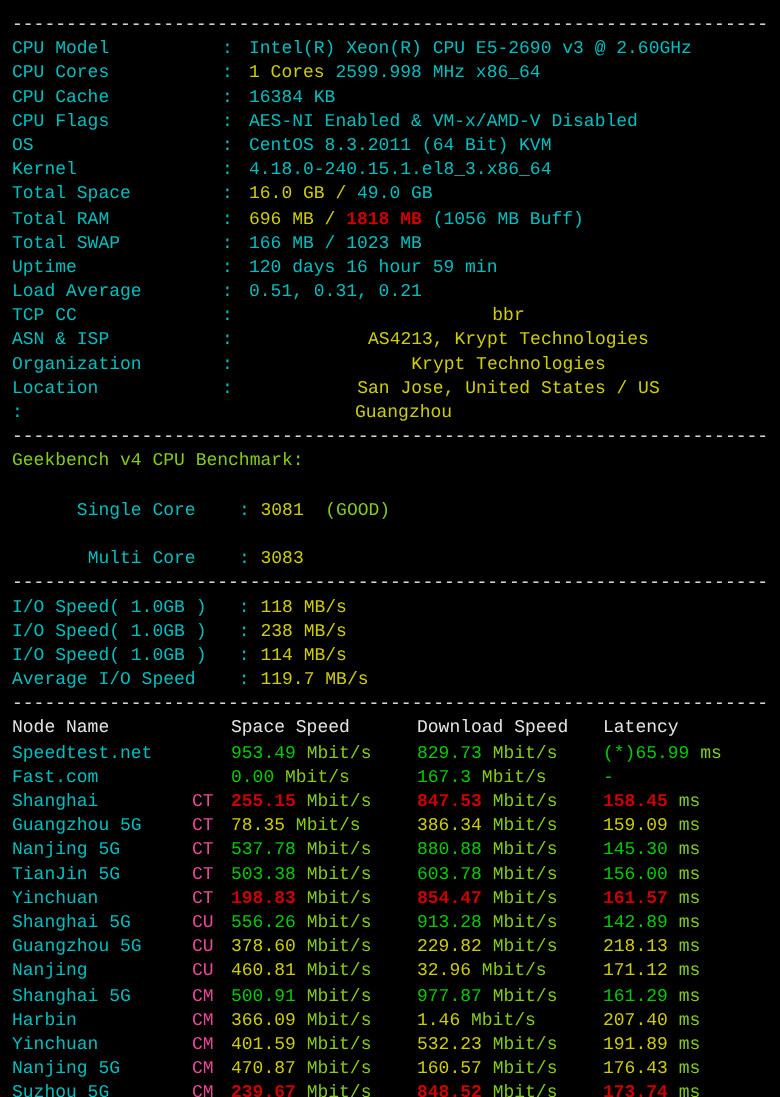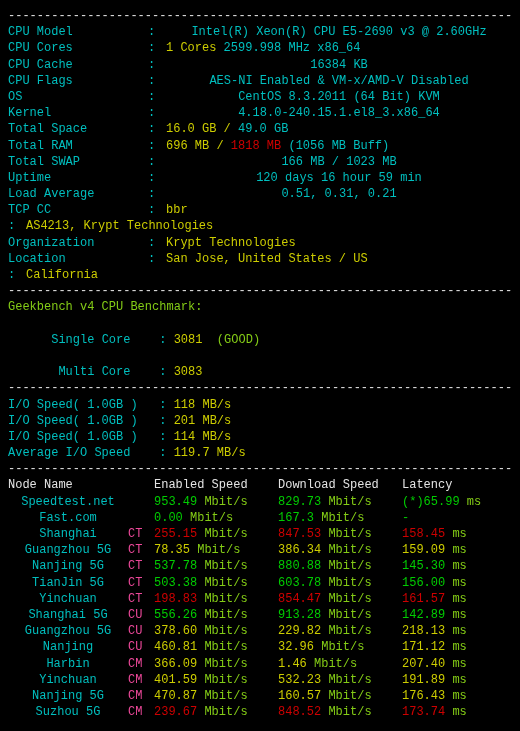--- a/index.html
+++ b/index.html
@@ -7,24 +7,24 @@
     padding: 8px;
     background: #000;
     font-family: "Courier New", monospace;
     font-size: 12px;
     line-height: 1.35;
     color: #ccc;
     width: 520px;
     box-sizing: border-box;
   }
   .row { white-space: pre; }
-  .cyan { color: #00bfbf; text-align: center; }
+  .cyan { color: #00bfbf; }
   .white { color: #84cc16; }
-  .yellow { color: #cdcd00; }
-  .red { color: #cd0000; }
+  .yellow { color: #cdcd00; text-align: center; }
+  .red { color: #cd0000; font-weight: bold; }
   .green { color: #00cd00; }
   .dash-line { color: #e4e4e4; white-space: pre; overflow: hidden; }
   .lbl { display: inline-block; width: 140px; color: #00bfbf; }
   .col { display: inline-block; }
   .hdr-row .col { color: #e4e4e4; }
   .col-name  { width: 120px; }
   .col-tag   { width: 26px; color: #ec4899; }
   .col-up    { width: 124px; }
   .col-dn    { width: 124px; }
   .col-lat   { width: 90px; }
@@ -92,69 +92,71 @@
   <span class="lbl">Load Average</span>
     <span class="sep">: </span>
   <span class="val cyan">0.51, 0.31, 0.21</span>
 </div>
 <div class="info-row">
   <span class="lbl">TCP CC</span>
     <span class="sep">: </span>
   <span class="val yellow">bbr</span>
 </div>
 <div class="info-row">
+  <span class="lbl">ASN &amp; ISP</span>
     <span class="sep">: </span>
   <span class="val yellow">AS4213, Krypt Technologies</span>
 </div>
 <div class="info-row">
   <span class="lbl">Organization</span>
     <span class="sep">: </span>
   <span class="val yellow">Krypt Technologies</span>
 </div>
 <div class="info-row">
   <span class="lbl">Location</span>
     <span class="sep">: </span>
   <span class="val yellow">San Jose, United States / US</span>
 </div>
 <div class="info-row">
     <span class="sep">: </span>
-  <span class="val yellow">California</span>
+  <span class="val yellow">Guangzhou</span>
 </div>
 
 <div class="dash-line">----------------------------------------------------------------------</div>
 
 <div class="row white">Geekbench v4 CPU Benchmark:</div>
 <div class="row">
   <span class="cyan">    <span>Single Core</span>    </span><span class="cyan">: </span><span class="yellow">3081</span><span class="white">  (GOOD)</span>
 </div>
 <div class="row">
   <span class="cyan">     <span>Multi Core</span>    </span><span class="cyan">: </span><span class="yellow">3083</span>
 </div>
 
 <div class="dash-line">----------------------------------------------------------------------</div>
 
 <div class="row"><span class="cyan">I/O Speed( 1.0GB )   :</span> <span class="yellow">118 MB/s</span></div>
-<div class="row"><span class="cyan">I/O Speed( 1.0GB )   :</span> <span class="yellow">201 MB/s</span></div>
+<div class="row"><span class="cyan">I/O Speed( 1.0GB )   :</span> <span class="yellow">238 MB/s</span></div>
 <div class="row"><span class="cyan">I/O Speed( 1.0GB )   :</span> <span class="yellow">114 MB/s</span></div>
 <div class="row"><span class="cyan">Average I/O Speed    :</span> <span class="yellow">119.7 MB/s</span></div>
 
 <div class="dash-line">----------------------------------------------------------------------</div>
 
 <div class="hdr-row">
-  <span class="col col-name">Node Name</span><span class="col col-tag"></span><span class="col col-up">Enabled Speed</span><span class="col col-dn">Download Speed</span><span class="col col-lat">Latency</span>
+  <span class="col col-name">Node Name</span><span class="col col-tag"></span><span class="col col-up">Space Speed</span><span class="col col-dn">Download Speed</span><span class="col col-lat">Latency</span>
 </div>
 
 <div id="tbl1">
     <div><span class="col col-name cyan">Speedtest.net</span><span class="col col-tag"></span><span class="col col-up"><span class="green">953.49</span><span class="white"> Mbit/s</span></span><span class="col col-dn"><span class="green">829.73</span><span class="white"> Mbit/s</span></span><span class="col col-lat"><span class="green">(*)65.99</span><span class="white"> ms</span></span></div>
     <div><span class="col col-name cyan">Fast.com</span><span class="col col-tag"></span><span class="col col-up"><span class="green">0.00</span><span class="white"> Mbit/s</span></span><span class="col col-dn"><span class="green">167.3</span><span class="white"> Mbit/s</span></span><span class="col col-lat"><span class="green">-</span><span class="white"></span></span></div>
     <div><span class="col col-name cyan">Shanghai</span><span class="col col-tag">CT</span><span class="col col-up"><span class="red">255.15</span><span class="white"> Mbit/s</span></span><span class="col col-dn"><span class="red">847.53</span><span class="white"> Mbit/s</span></span><span class="col col-lat"><span class="red">158.45</span><span class="white"> ms</span></span></div>
     <div><span class="col col-name cyan">Guangzhou 5G</span><span class="col col-tag">CT</span><span class="col col-up"><span class="yellow">78.35</span><span class="white"> Mbit/s</span></span><span class="col col-dn"><span class="yellow">386.34</span><span class="white"> Mbit/s</span></span><span class="col col-lat"><span class="yellow">159.09</span><span class="white"> ms</span></span></div>
     <div><span class="col col-name cyan">Nanjing 5G</span><span class="col col-tag">CT</span><span class="col col-up"><span class="green">537.78</span><span class="white"> Mbit/s</span></span><span class="col col-dn"><span class="green">880.88</span><span class="white"> Mbit/s</span></span><span class="col col-lat"><span class="green">145.30</span><span class="white"> ms</span></span></div>
     <div><span class="col col-name cyan">TianJin 5G</span><span class="col col-tag">CT</span><span class="col col-up"><span class="green">503.38</span><span class="white"> Mbit/s</span></span><span class="col col-dn"><span class="green">603.78</span><span class="white"> Mbit/s</span></span><span class="col col-lat"><span class="green">156.00</span><span class="white"> ms</span></span></div>
     <div><span class="col col-name cyan">Yinchuan</span><span class="col col-tag">CT</span><span class="col col-up"><span class="red">198.83</span><span class="white"> Mbit/s</span></span><span class="col col-dn"><span class="red">854.47</span><span class="white"> Mbit/s</span></span><span class="col col-lat"><span class="red">161.57</span><span class="white"> ms</span></span></div>
     <div><span class="col col-name cyan">Shanghai 5G</span><span class="col col-tag">CU</span><span class="col col-up"><span class="green">556.26</span><span class="white"> Mbit/s</span></span><span class="col col-dn"><span class="green">913.28</span><span class="white"> Mbit/s</span></span><span class="col col-lat"><span class="green">142.89</span><span class="white"> ms</span></span></div>
     <div><span class="col col-name cyan">Guangzhou 5G</span><span class="col col-tag">CU</span><span class="col col-up"><span class="yellow">378.60</span><span class="white"> Mbit/s</span></span><span class="col col-dn"><span class="yellow">229.82</span><span class="white"> Mbit/s</span></span><span class="col col-lat"><span class="yellow">218.13</span><span class="white"> ms</span></span></div>
     <div><span class="col col-name cyan">Nanjing</span><span class="col col-tag">CU</span><span class="col col-up"><span class="yellow">460.81</span><span class="white"> Mbit/s</span></span><span class="col col-dn"><span class="yellow">32.96</span><span class="white"> Mbit/s</span></span><span class="col col-lat"><span class="yellow">171.12</span><span class="white"> ms</span></span></div>
+    <div><span class="col col-name cyan">Shanghai 5G</span><span class="col col-tag">CM</span><span class="col col-up"><span class="green">500.91</span><span class="white"> Mbit/s</span></span><span class="col col-dn"><span class="green">977.87</span><span class="white"> Mbit/s</span></span><span class="col col-lat"><span class="green">161.29</span><span class="white"> ms</span></span></div>
     <div><span class="col col-name cyan">Harbin</span><span class="col col-tag">CM</span><span class="col col-up"><span class="yellow">366.09</span><span class="white"> Mbit/s</span></span><span class="col col-dn"><span class="yellow">1.46</span><span class="white"> Mbit/s</span></span><span class="col col-lat"><span class="yellow">207.40</span><span class="white"> ms</span></span></div>
     <div><span class="col col-name cyan">Yinchuan</span><span class="col col-tag">CM</span><span class="col col-up"><span class="yellow">401.59</span><span class="white"> Mbit/s</span></span><span class="col col-dn"><span class="yellow">532.23</span><span class="white"> Mbit/s</span></span><span class="col col-lat"><span class="yellow">191.89</span><span class="white"> ms</span></span></div>
     <div><span class="col col-name cyan">Nanjing 5G</span><span class="col col-tag">CM</span><span class="col col-up"><span class="yellow">470.87</span><span class="white"> Mbit/s</span></span><span class="col col-dn"><span class="yellow">160.57</span><span class="white"> Mbit/s</span></span><span class="col col-lat"><span class="yellow">176.43</span><span class="white"> ms</span></span></div>
     <div><span class="col col-name cyan">Suzhou 5G</span><span class="col col-tag">CM</span><span class="col col-up"><span class="red">239.67</span><span class="white"> Mbit/s</span></span><span class="col col-dn"><span class="red">848.52</span><span class="white"> Mbit/s</span></span><span class="col col-lat"><span class="red">173.74</span><span class="white"> ms</span></span></div>
   </div>
 
 </body></html>

